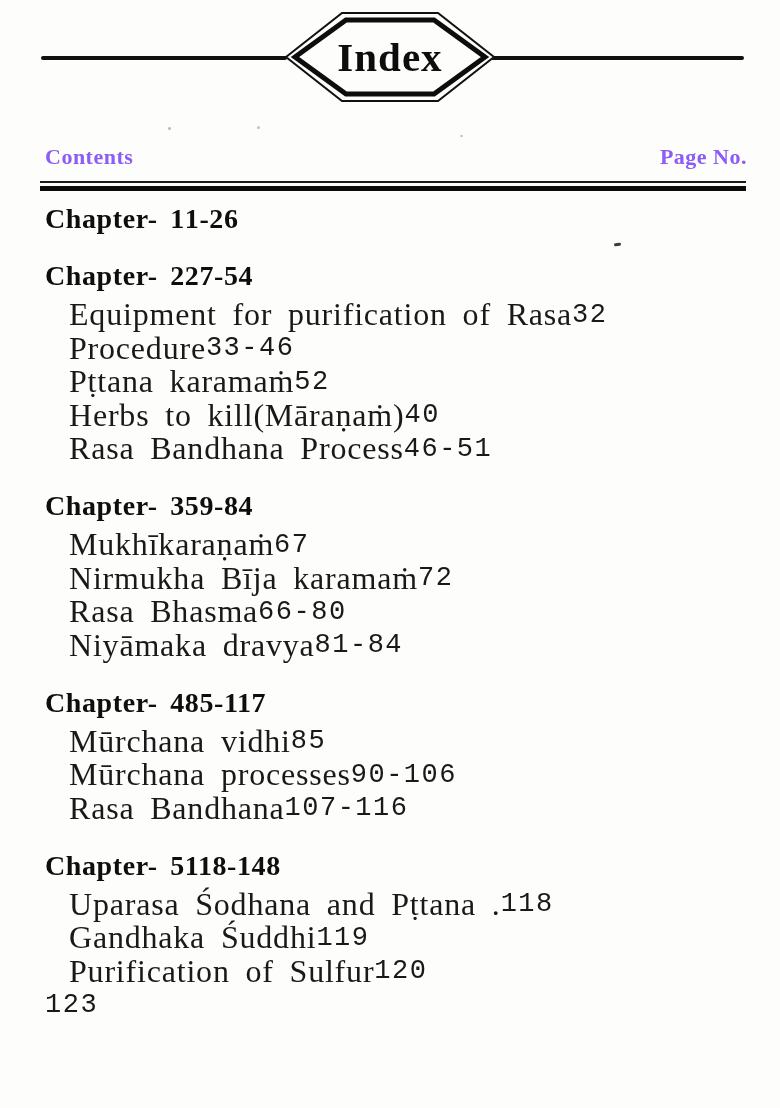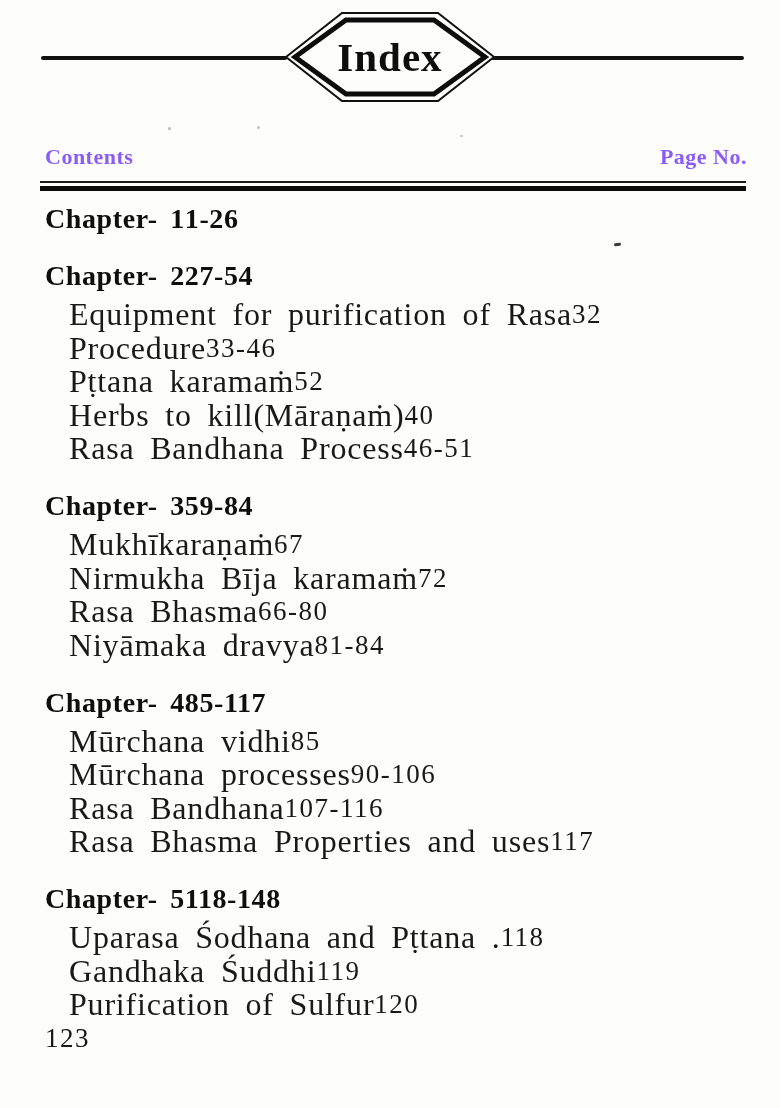--- a/index.html
+++ b/index.html
@@ -57,21 +57,21 @@
   .row.chapter .label,
   .row.chapter .pages {
     font-weight:bold; font-size:28px; letter-spacing:0.6px; word-spacing:5px;
     color:#0e0e0e;
   }
   .row.chapter + .row.item { margin-top:5px; }
   .row.item .label {
     font-size:32px; padding-left:24px; letter-spacing:0.8px; word-spacing:7px;
     color:#191919;
   }
-  .row.item .pages { font-size:27px; color:#191919; }
+  .row.item .pages { font-size:27px; color:#191919;font-family:Liberation Mono, monospace; }
   
   .speck { position:absolute; background:#3a3a3a; border-radius:2px; }
   .speck.s1 { left:614px; top:243px; width:7px; height:3px; transform:rotate(-8deg); }
   .speck.s2 { left:168px; top:127px; width:3px; height:3px; opacity:.35; }
   .speck.s3 { left:257px; top:126px; width:3px; height:3px; opacity:.3; }
   .speck.s4 { left:460px; top:135px; width:3px; height:2px; opacity:.3; }
 </style>
 </head>
 <body>
 
@@ -149,24 +149,20 @@
     <span class="pages">85</span>
   </div>
     <div class="row item">
     <span class="label">Mūrchana processes</span>
     <span class="pages">90-106</span>
   </div>
     <div class="row item">
     <span class="label">Rasa Bandhana</span>
     <span class="pages">107-116</span>
   </div>
-    <div class="row item">
-    <span class="label">Rasa Bhasma Properties and uses</span>
-    <span class="pages">117</span>
-  </div>
     <div class="row chapter">
     <span class="label">Chapter- 5</span>
     <span class="pages">118-148</span>
   </div>
     <div class="row item">
     <span class="label">Uparasa Śodhana and Pṭtana .</span>
     <span class="pages">118</span>
   </div>
     <div class="row item">
     <span class="label">Gandhaka Śuddhi</span>

